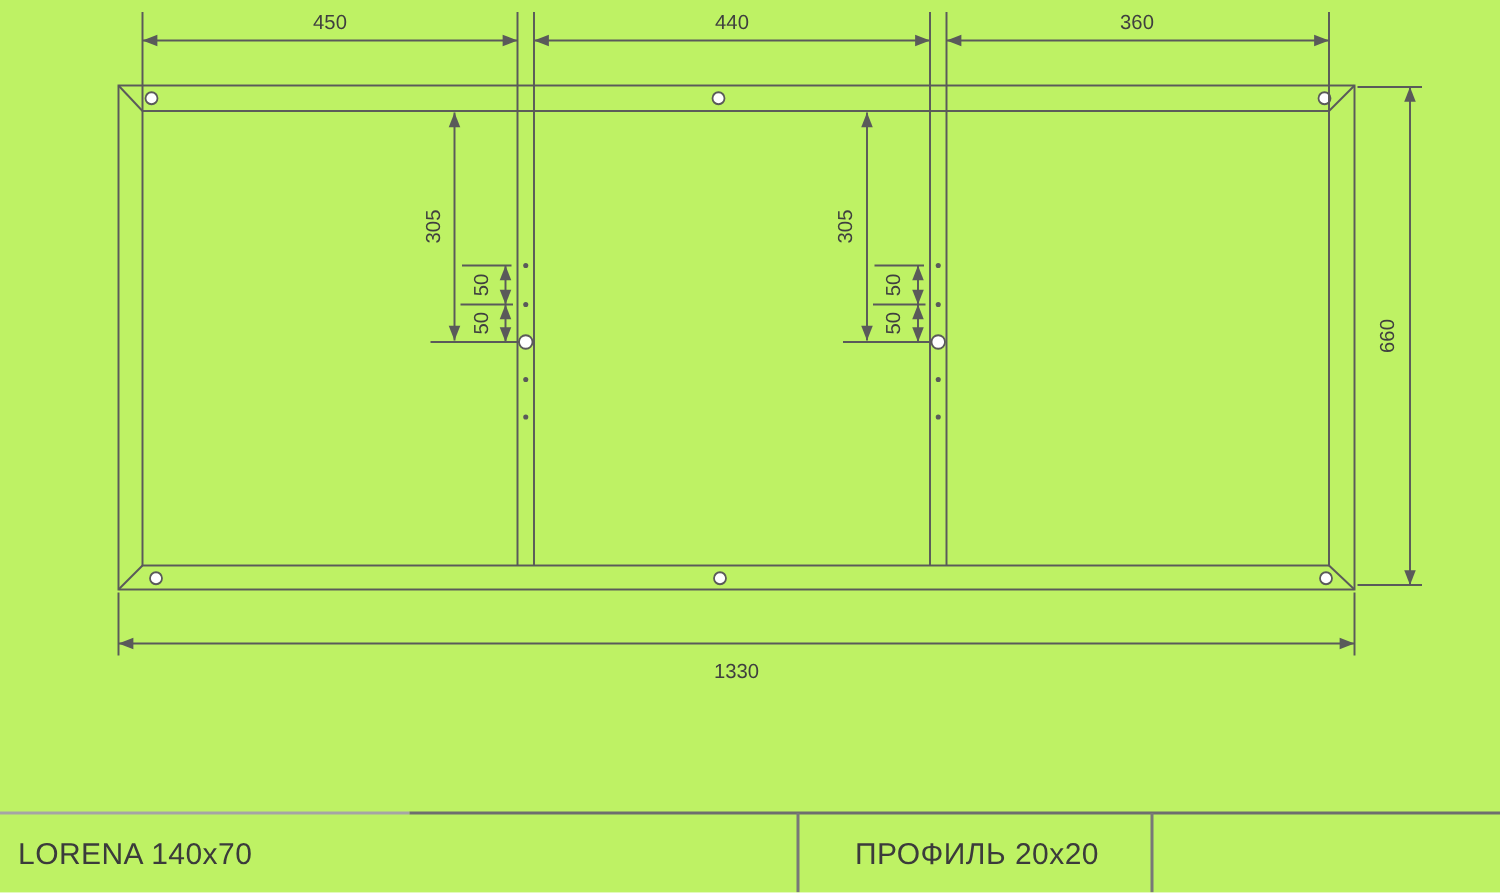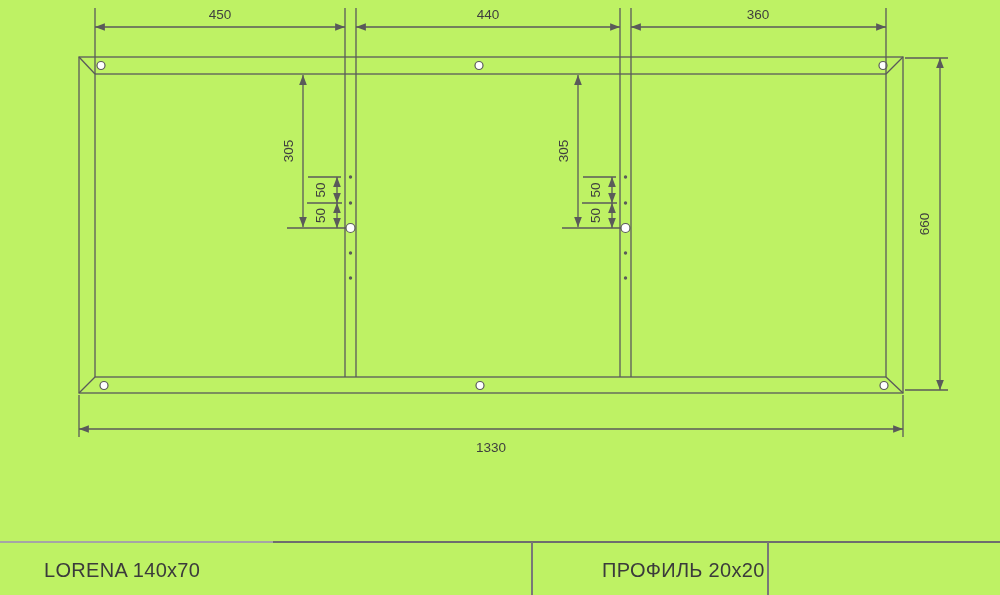--- a/index.html
+++ b/index.html
@@ -26,21 +26,21 @@
   }
   #arrowhead-path{fill:var(--line-color);stroke:none;}
   .title-rule{position:absolute;left:0;top:541px;width:1000px;height:2px;display:flex;}
   .title-rule .seg-left{width:273px;height:2px;background:var(--rule-light);}
   .title-rule .seg-right{flex:1;height:2px;background:var(--rule-dark);}
   .tb-divider{position:absolute;top:542px;height:53px;width:2px;background:#787878;}
   .tb-divider.v1{left:531px;}
   .tb-divider.v2{left:767px;}
   .tb-text{
     position:absolute;top:559px;font-size:20px;color:var(--title-text);
-    letter-spacing:0.3px;white-space:nowrap;margin-left:32px;
+    letter-spacing:0.3px;white-space:nowrap;
   }
   .tb-text.left{left:12px;}
   .tb-text.mid{left:570px;}
 </style>
 </head>
 <body>
 
 <div class="page">
 
   <svg class="drawing" width="1000" height="530" viewBox="0 0 1000 530">

